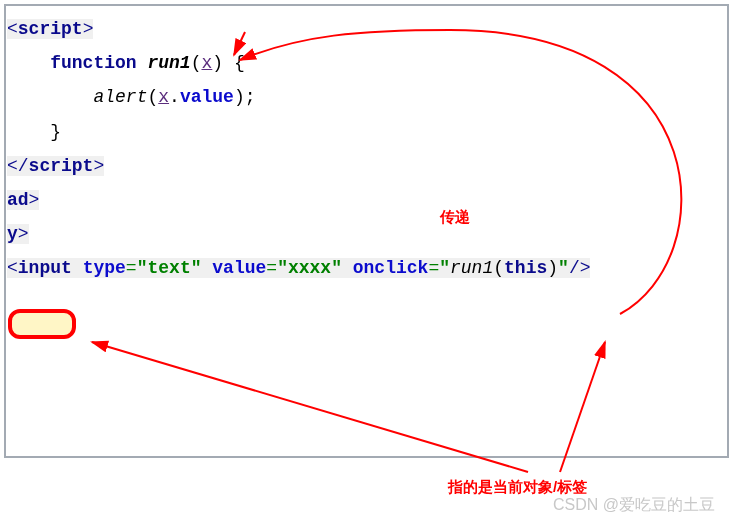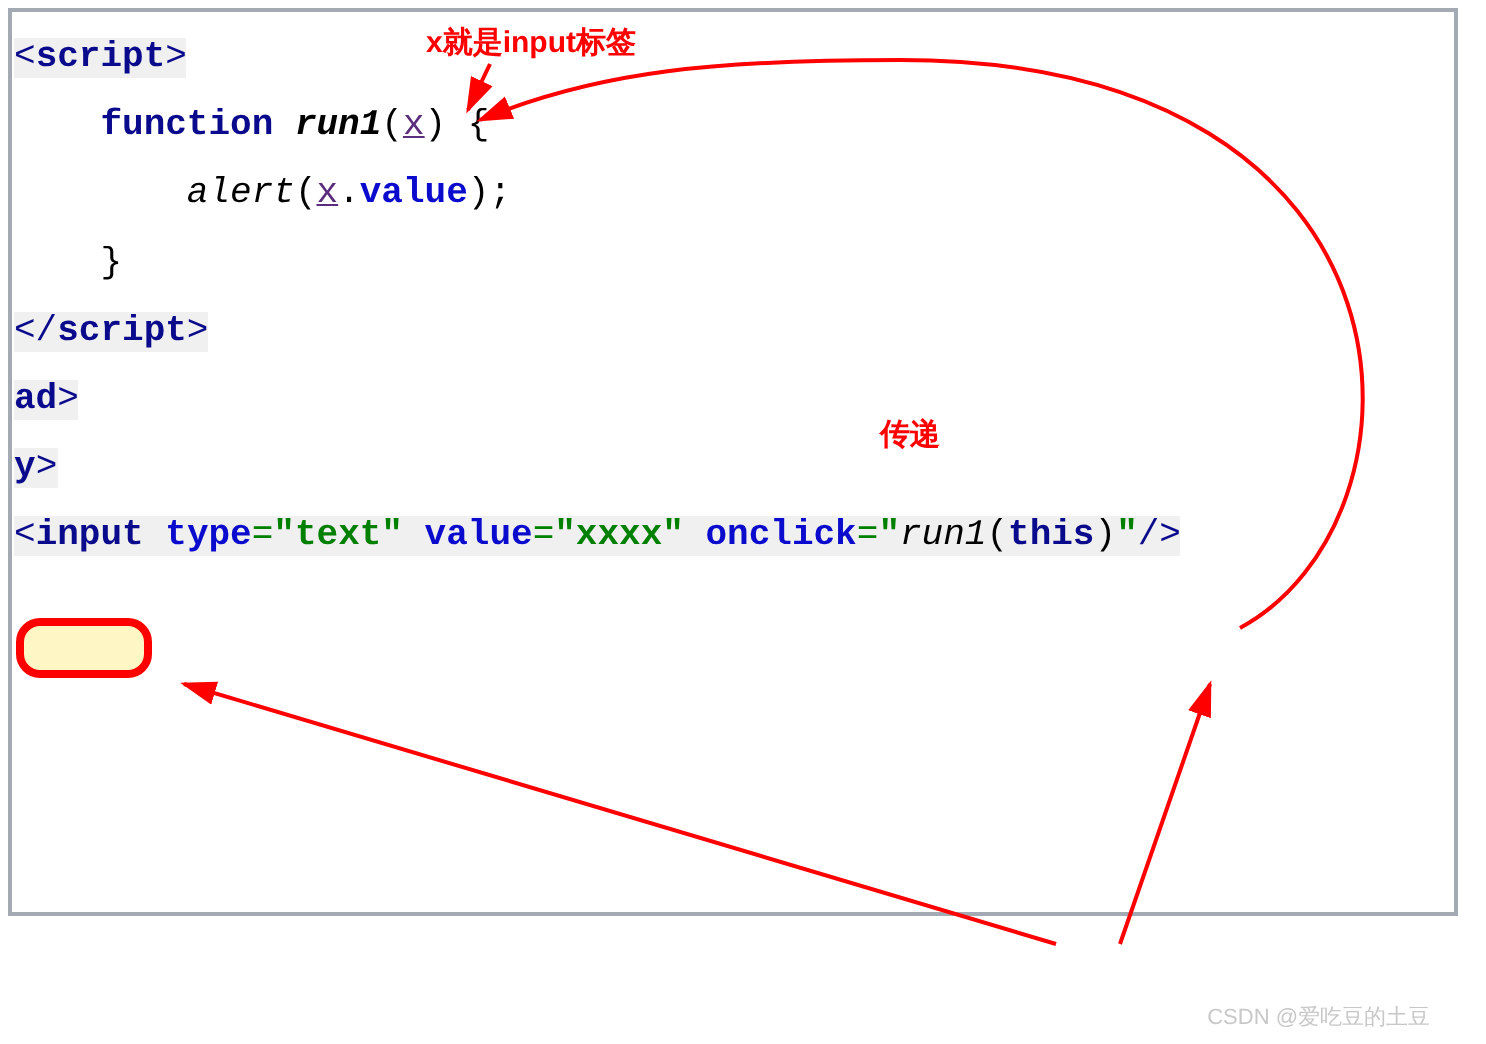--- a/index.html
+++ b/index.html
@@ -63,21 +63,21 @@
     font-size: 15px;
     font-weight: bold;
     z-index: 5;
   }
 
   .watermark {
     position: absolute;
     right: 28px; bottom: 6px;
     color: #c8c8c8;
     font-family: Arial, sans-serif;
-    font-size: 11px;
+    font-size: 16px;
     z-index: 6;
   }
 
   svg.overlay {
     position: absolute;
     left: 0; top: 0;
     width: 743px; height: 522px;
     z-index: 4;
     pointer-events: none;
   }
@@ -93,22 +93,22 @@
         <span class="mth">alert</span><span class="op">(</span><span class="id">x</span><span class="op">.</span><span class="attr">value</span><span class="op">)</span><span class="op">;</span>
     <span class="op">}</span>
 <span class="hl"><span class="tag">&lt;/</span><span class="elem">script</span><span class="tag">&gt;</span></span>
 <span class="hl"><span class="trunc">ad</span><span class="tag">&gt;</span></span>
 <span class="hl"><span class="trunc">y</span><span class="tag">&gt;</span></span>
 <span class="hl"><span class="tag">&lt;</span><span class="elem">input</span><span> </span><span class="attr">type</span><span class="eq">=</span><span class="str">"text"</span> <span class="attr">value</span><span class="eq">=</span><span class="str">"xxxx"</span> <span class="attr">onclick</span><span class="eq">=</span><span class="str">"</span><span class="call">run1</span><span class="op">(</span><span class="this">this</span><span class="op">)</span><span class="str">"</span><span class="tag">/&gt;</span></span></div>
   </div>
 
   <div class="highlight-box"></div>
 
-  <div class="redtext" style="left:213px; top:12px;">x就是input标签</div>
   <div class="redtext" style="left:440px; top:198px;margin-top:10px;">传递</div>
+  <div class="redtext" style="left:448px; top:478px;">指的是当前对象/标签</div>
 
   <svg class="overlay">
     <defs>
       <marker id="arrow" markerWidth="10" markerHeight="10" refX="8" refY="3" orient="auto" markerUnits="strokeWidth">
         <path d="M0,0 L9,3 L0,6 Z" fill="#ff0000"></path>
       </marker>
     </defs>
 
     <path d="M 620 314  C 720 260, 720 30, 450 30  C 360 30, 300 35, 240 60" stroke="#ff0000" stroke-width="2" fill="none" marker-end="url(#arrow)"></path>
 

